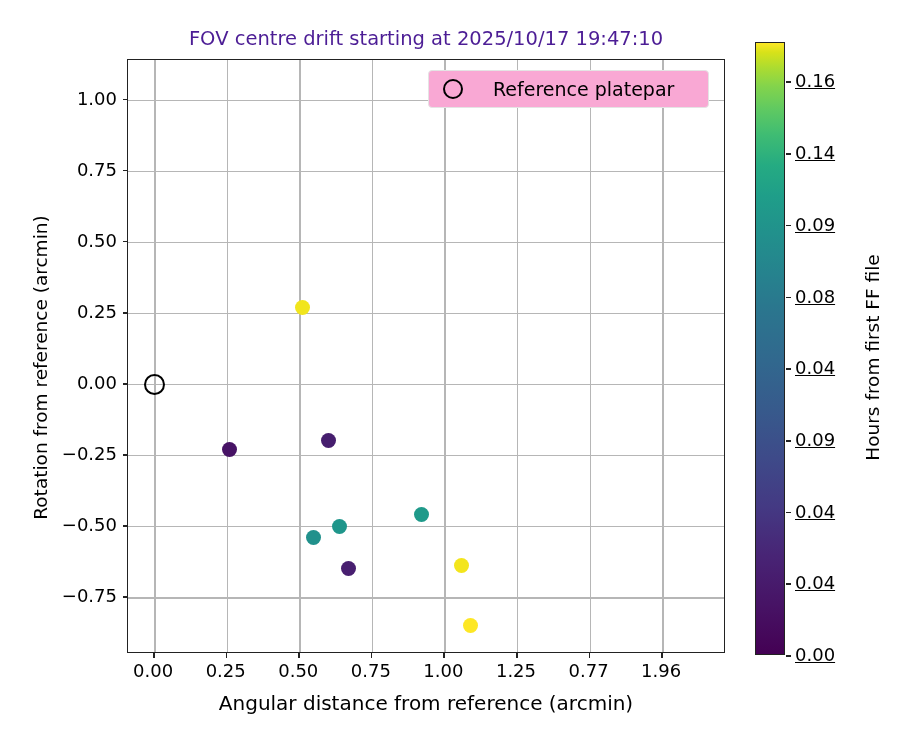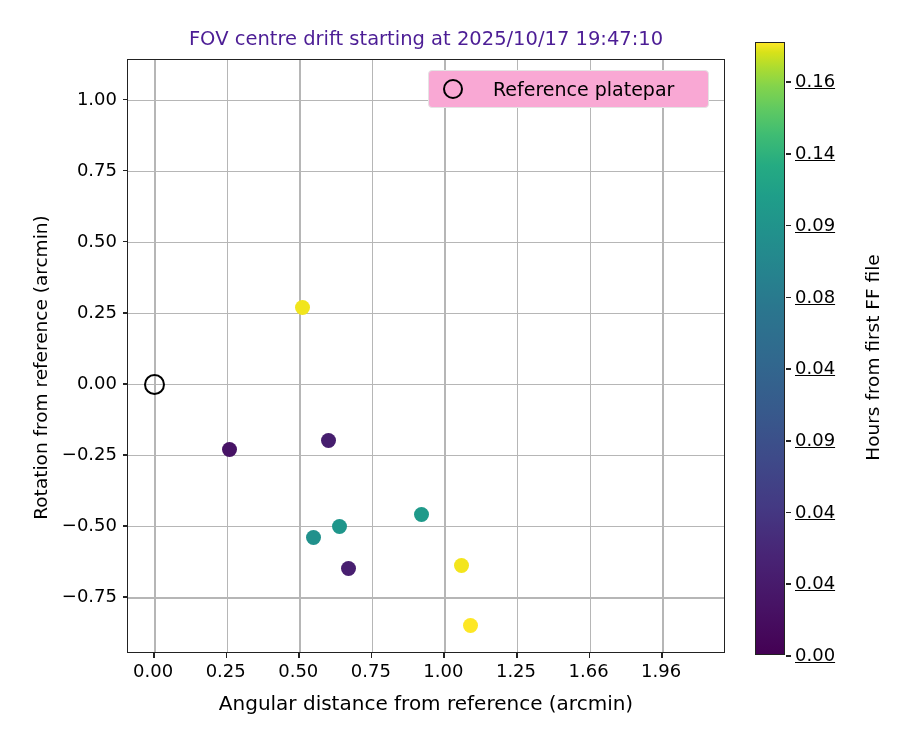--- a/index.html
+++ b/index.html
@@ -268,21 +268,21 @@
       <div class="xtick-label" style="left: 185.699px;">0.25</div>
       <div class="xtick-mark" style="left: 298.272px;"></div>
       <div class="xtick-label" style="left: 258.272px;">0.50</div>
       <div class="xtick-mark" style="left: 370.845px;"></div>
       <div class="xtick-label" style="left: 330.845px;">0.75</div>
       <div class="xtick-mark" style="left: 443.417px;"></div>
       <div class="xtick-label" style="left: 403.417px;">1.00</div>
       <div class="xtick-mark" style="left: 515.99px;"></div>
       <div class="xtick-label" style="left: 475.99px;">1.25</div>
       <div class="xtick-mark" style="left: 588.563px;"></div>
-      <div class="xtick-label" style="left: 548.563px;">1.66</div>
+      <div class="xtick-label" style="left: 548.563px;">0.77</div>
       <div class="xtick-mark" style="left: 661.136px;"></div>
       <div class="xtick-label" style="left: 621.136px;">1.96</div>
     </div>
   <div id="yticks-layer">
       <div class="ytick-mark" style="top: 596.158px;"></div>
       <div class="ytick-label" style="top: 585.158px;">−0.75</div>
       <div class="ytick-mark" style="top: 525.105px;"></div>
       <div class="ytick-label" style="top: 514.105px;">−0.50</div>
       <div class="ytick-mark" style="top: 454.053px;"></div>
       <div class="ytick-label" style="top: 443.053px;">−0.25</div>

